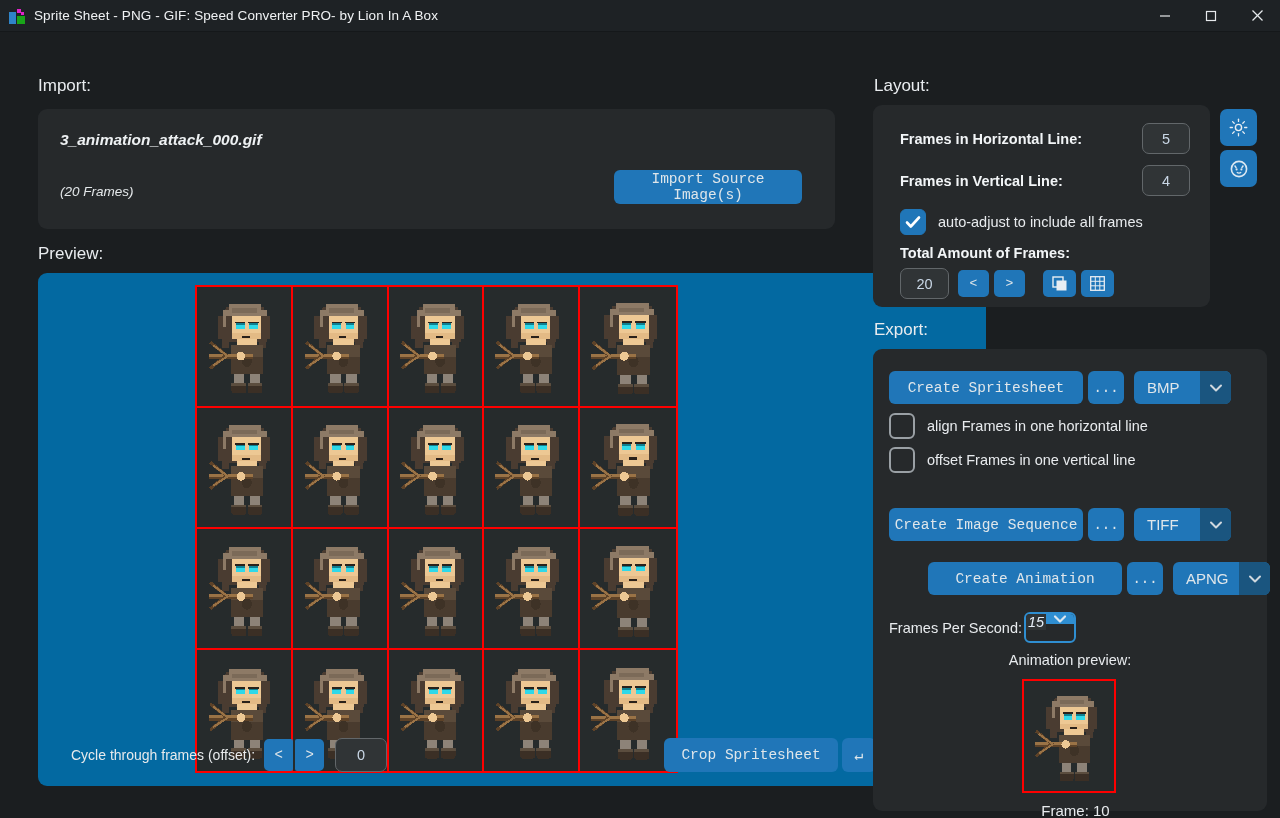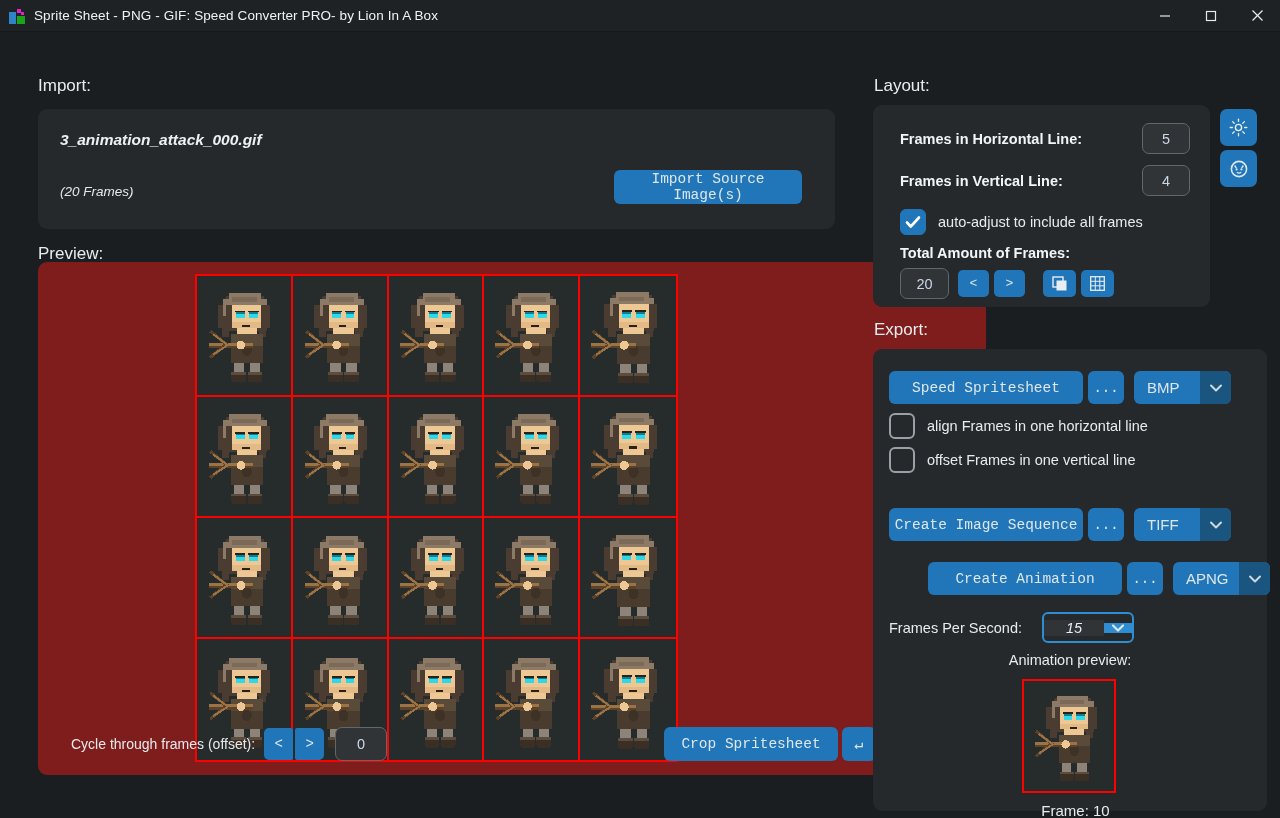--- a/index.html
+++ b/index.html
@@ -68,23 +68,23 @@
     font-family: Liberation Mono, monospace;
     cursor: pointer;
   }
   #import-btn {
     position: absolute; right: 33px; top: 61px;
     width: 188px; height: 34px; font-size: 14.5px;
   }
   
   #preview-label { position: absolute; left: 38px; top: 212px; }
   #preview-panel {
-    position: absolute; left: 38px; top: 230px;
+    position: absolute; left: 38px; top: 241px;
     width: 948px; height: 513px;
-    background: #7f1d1d;
+    background: #0369a1;
   }
   #sprite-grid {
     position: absolute; left: 157px; top: 12px;
     width: 483px; height: 488px;
     display: grid;
     grid-template-columns: repeat(5, 1fr);
     grid-template-rows: repeat(4, 1fr);
     border: 2px solid #fe0000;
     background: #262b2c;
   }
@@ -194,23 +194,23 @@
   #row-sheet .big-btn { width: 194px; }
   #cb-horiz { left: 16px; top: 64px; }
   #cb-vert  { left: 16px; top: 98px; }
   #row-seq { left: 16px; top: 159px; }
   #row-seq .big-btn { width: 194px; }
   #row-anim { left: 16px; top: 213px; padding-left: 39px; }
   #row-anim .big-btn { width: 194px; }
   #fps-row { left: 16px; top: 263px; }
   #fps-label { color: #e8ebee; font-size: 14.5px; }
   #fps-box {
-    margin-left: 20px; width: 92px; height: 31px;
+    margin-left: 2px; width: 52px; height: 31px;
     border: 2px solid #2f8ed1; border-radius: 6px;
-    display: flex; align-items: center; overflow: hidden;
+    display: flex; align-items: flex-start; overflow: hidden;
   }
   #fps-val {
     flex: 1; background: #303436; color: #e6eef7;
     display: flex; align-items: center; justify-content: center;
     font-size: 14.5px; font-style: italic;
   }
   #fps-arrow {
     width: 28px; background: #2f8ed1;
     display: flex; align-items: center; justify-content: center;
     color: #dbe6ef;
@@ -1338,21 +1338,21 @@
             <circle cx="12.4" cy="10.4" r="1.05" fill="#dce8f2"></circle>
             <path d="M7.8 13.3 Q10 15 12.2 13.3" fill="none" stroke="#dce8f2" stroke-width="1.3"></path>
           </svg>
       </button>
     </div>
 
     <div id="export-label" class="section-label">Export:</div>
     <div id="export-panel" class="panel">
 
       <div id="row-sheet" class="export-row">
-        <button class="btn-blue big-btn">Speed Spritesheet</button>
+        <button class="btn-blue big-btn">Create Spritesheet</button>
         <button class="btn-blue dots-btn">...</button>
         <div class="fmt-select">
           <span class="fmt-label">BMP</span>
           <span class="fmt-arrow">
             <svg width="14" height="10" viewBox="0 0 14 10">
                 <polyline points="2,2.5 7,7.5 12,2.5" fill="none" stroke="currentColor" stroke-width="2" stroke-linecap="round" stroke-linejoin="round"></polyline>
               </svg>
           </span>
         </div>
       </div>

